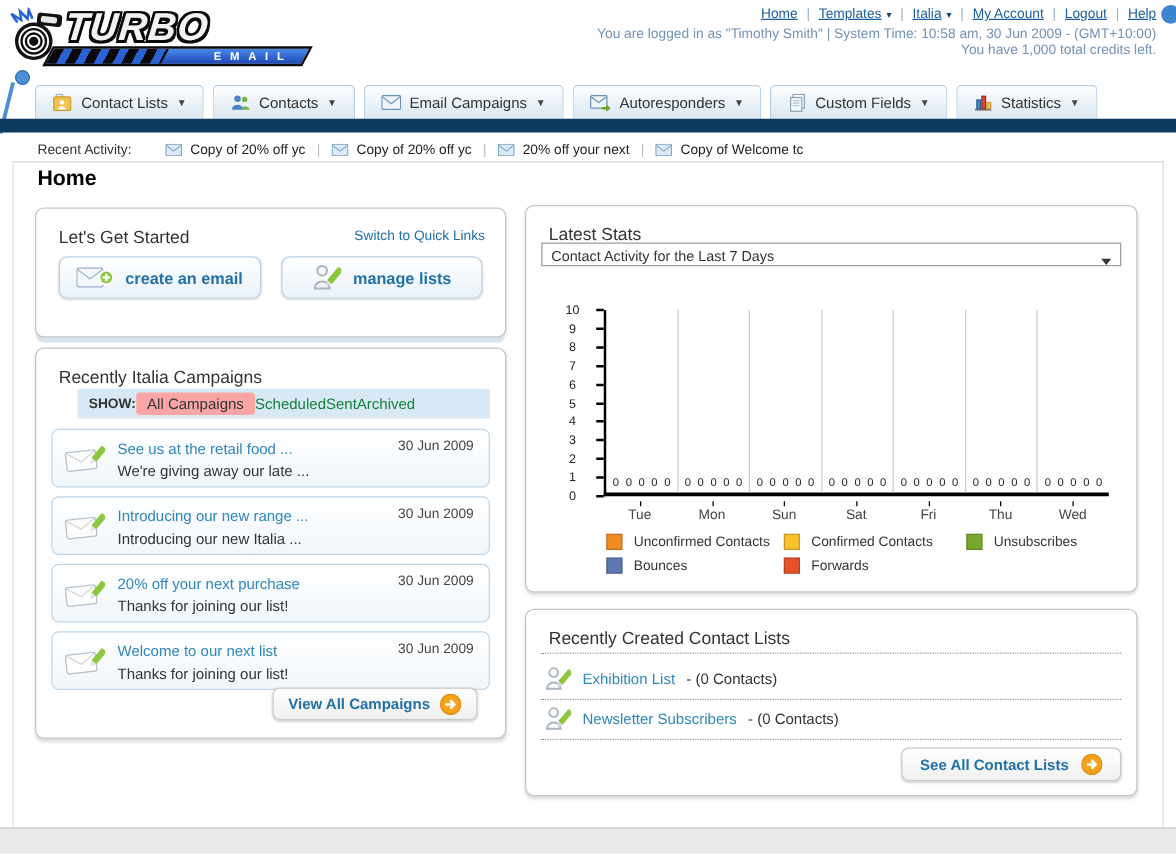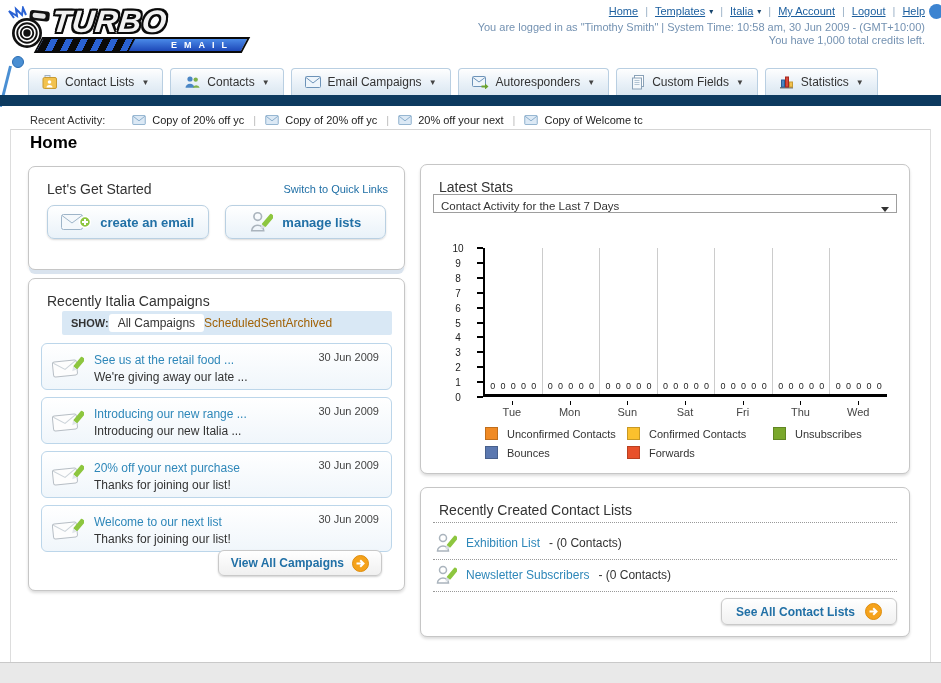--- a/index.html
+++ b/index.html
@@ -70,22 +70,22 @@
   .big-btn { flex:1; height:34px; border:1px solid #b9d0e2; border-radius:7px;
     background:linear-gradient(#ffffff,#e9f2f9); display:flex; align-items:center;
     justify-content:center; gap:9px; font-size:13px; font-weight:bold; color:#2170a6;
     cursor:pointer; box-shadow:0 1px 2px rgba(0,0,0,0.15); }
 
   
   .camp { left:28px; top:278px; width:377px; height:313px; }
   .showbar { position:absolute; left:12px; right:12px; top:32px; height:24px; background:#d9e8f5;
     display:flex; align-items:center; font-size:11px; padding:0 9px; gap:0; border-radius:2px;margin-left:21px; }
   .showbar .slabel { font-weight:bold; color:#333; }
-  .sfilter { font-size:12px; color:#a16207; cursor:pointer; }
-  .sfilter.active { background:#ffffff; color:#333; padding:2px 9px; border-radius:3px; }
+  .sfilter { font-size:12px; color:#15803d; cursor:pointer; }
+  .sfilter.active { background:#fca5a5; color:#333; padding:2px 9px; border-radius:3px; }
   .crows { position:absolute; left:12px; right:12px; top:64px; display:flex; flex-direction:column; gap:7px; }
   .crow { position:relative; height:47px; border:1px solid #bcd6ea; border-radius:6px;
     background:linear-gradient(#ffffff,#f0f6fb); display:flex; align-items:center;
     padding:0 10px; gap:10px; cursor:pointer; }
   .ctitle { font-size:12px; color:#2e87b9; text-decoration:none; cursor:pointer; }
   .csub { font-size:12px; color:#333; margin-top:2px; }
   .cdate { position:absolute; right:12px; top:7px; font-size:11px; color:#444; }
   .view-all { position:absolute; right:22px; bottom:14px; height:26px; padding:0 12px;
     border:1px solid #c9c9c9; border-radius:6px; background:linear-gradient(#ffffff,#f0f0f0);
     display:flex; align-items:center; gap:8px; font-size:12px; font-weight:bold; color:#2170a6;

